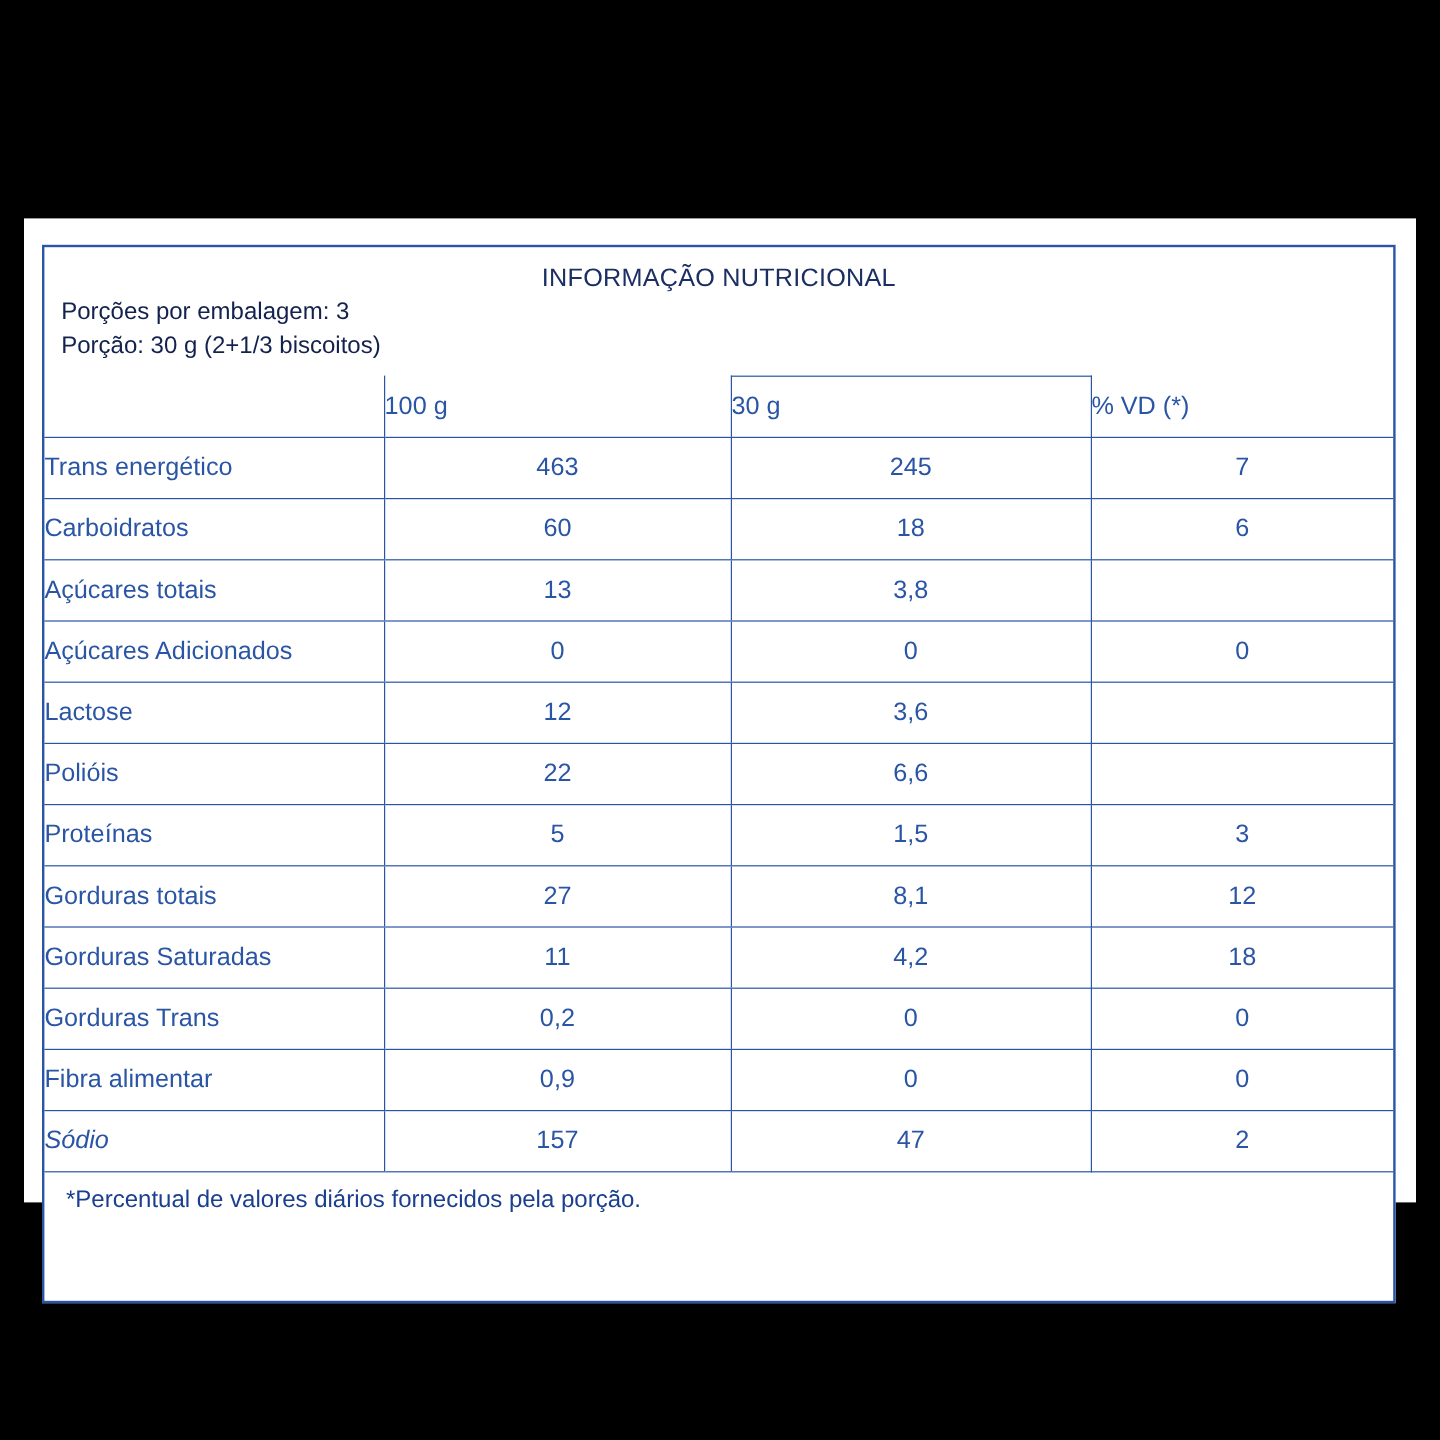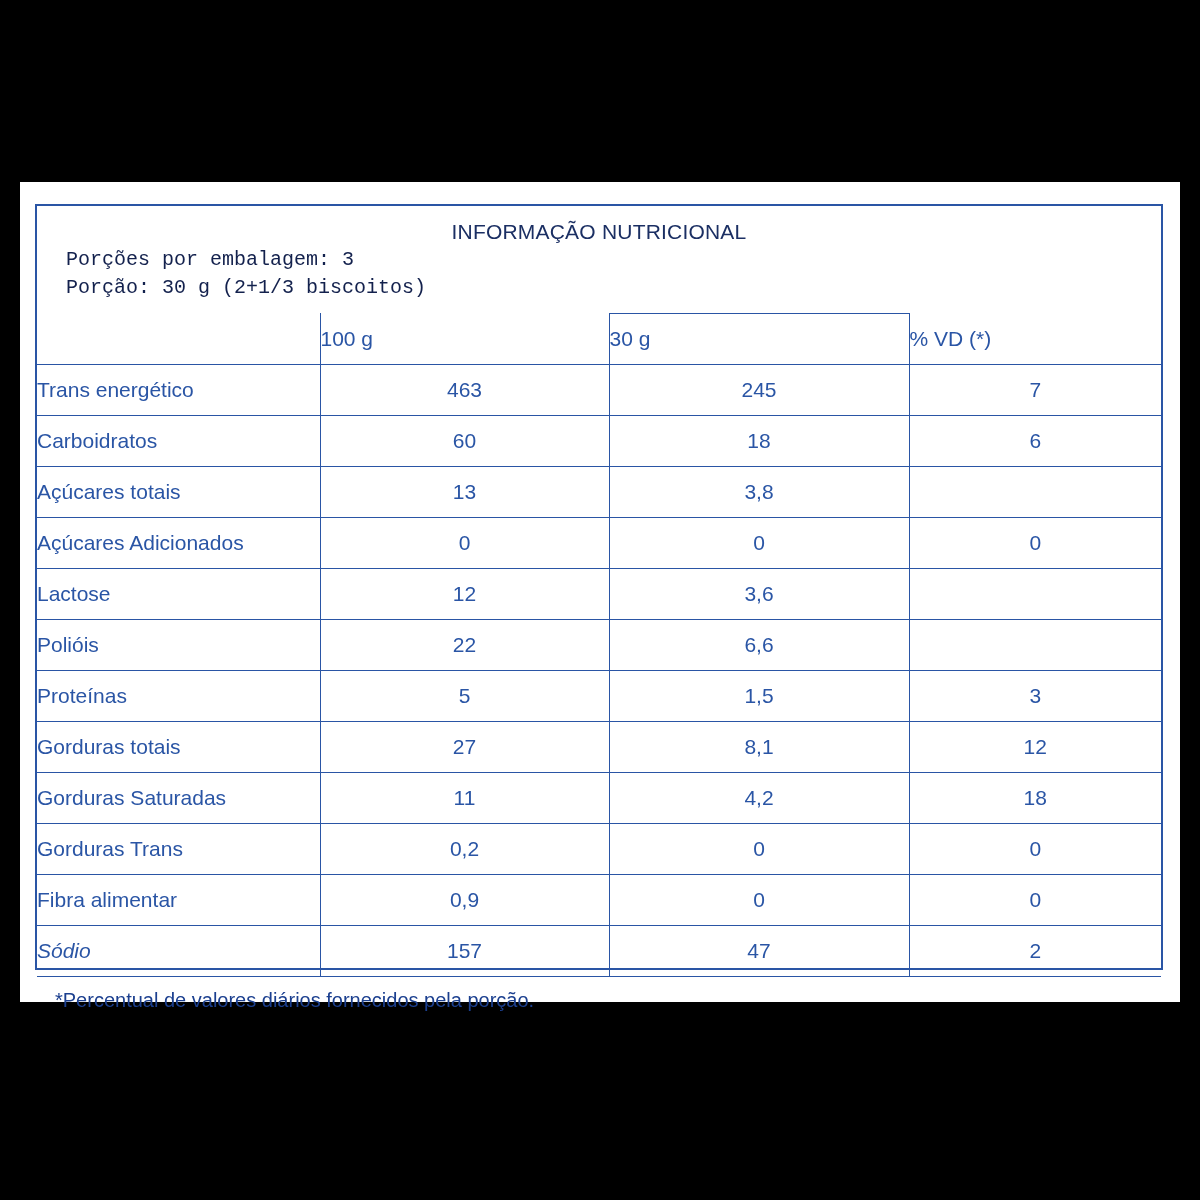--- a/index.html
+++ b/index.html
@@ -24,39 +24,39 @@
     top: 182px;
     width: 1160px;
     height: 820px;
     background: #ffffff;
   }
   .panel {
     position: absolute;
     left: 15px;
     top: 22px;
     width: 1128px;
-    height: 766px;
+    height: 882px;
     border: 2px solid #2a55a5;
     box-sizing: border-box;
     background: #ffffff;
   }
   .hdr-title {
     text-align: center;
     color: #1b2f63;
     font-size: 21px;
     letter-spacing: .2px;
     padding-top: 14px;
     font-family: "Liberation Sans", sans-serif;
   }
   .portions {
     color: #13214d;
     font-size: 20px;
     line-height: 1.42;
-    padding: 2px 0 0 29px;
-    font-family: Liberation Mono, monospace;
+    padding: 2px 0 0 14px;
+    font-family: Liberation Sans, sans-serif;
   }
   table.nut {
     border-collapse: collapse;
     width: 100%;
     table-layout: fixed;
     margin-top: 10px;
   }
   table.nut td, table.nut th {
     border-top: 1.5px solid #2a55a5;
     border-bottom: 1.5px solid #2a55a5;

